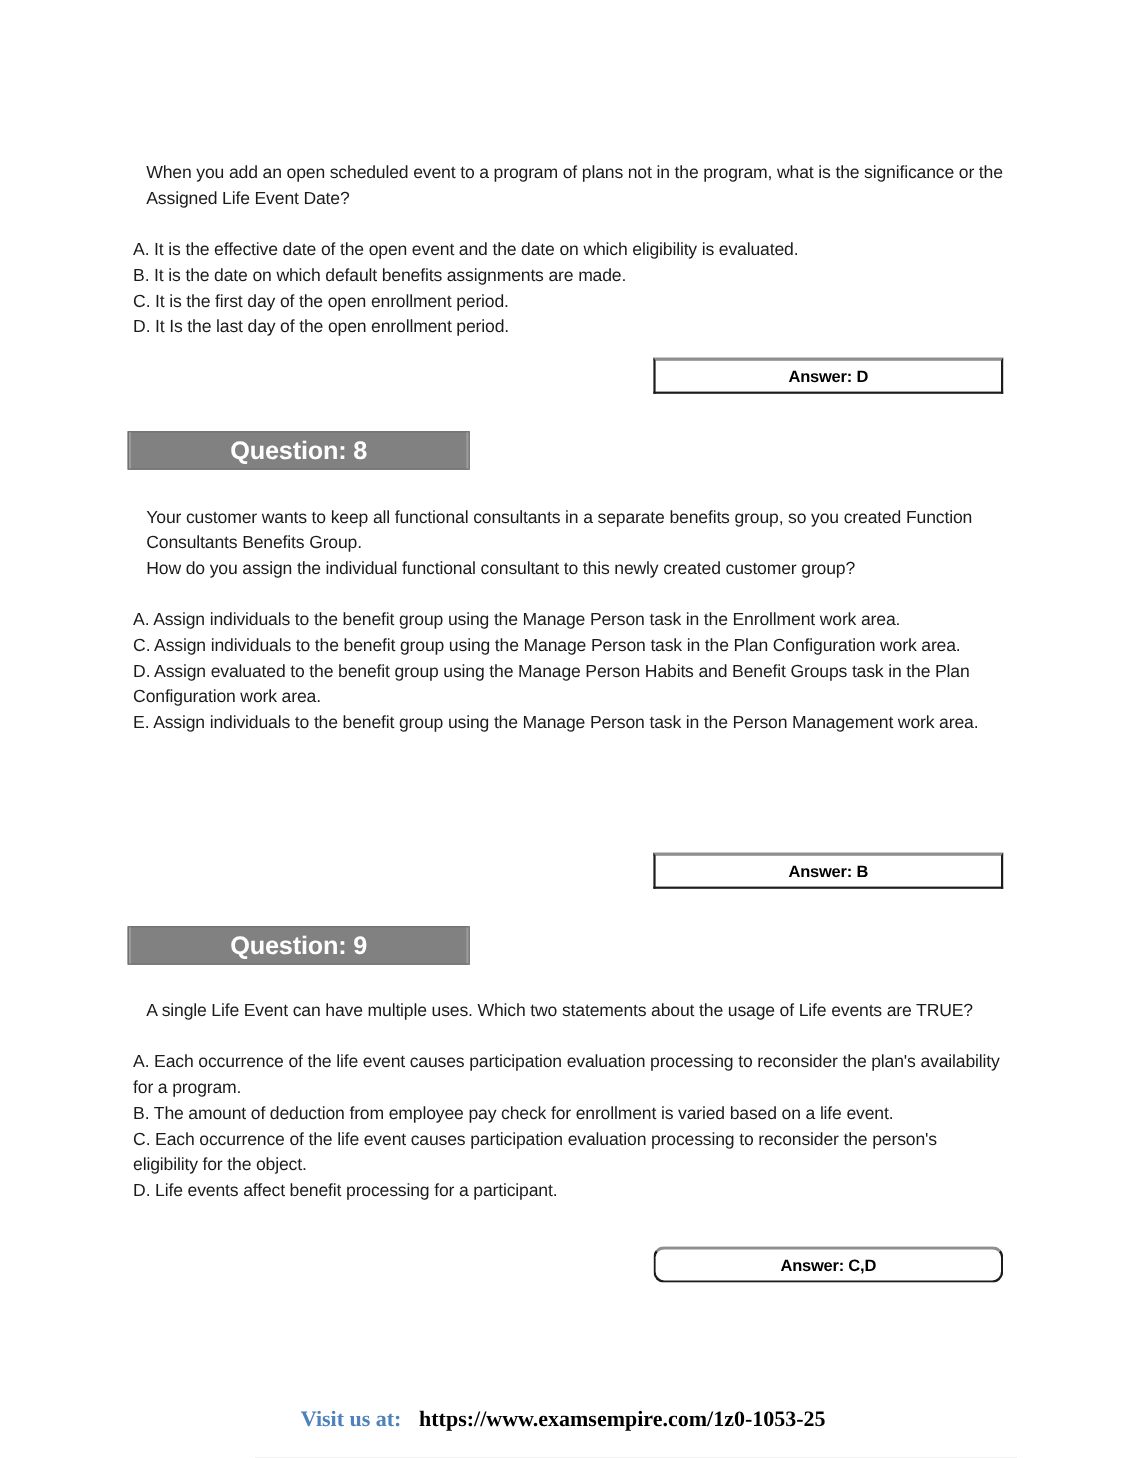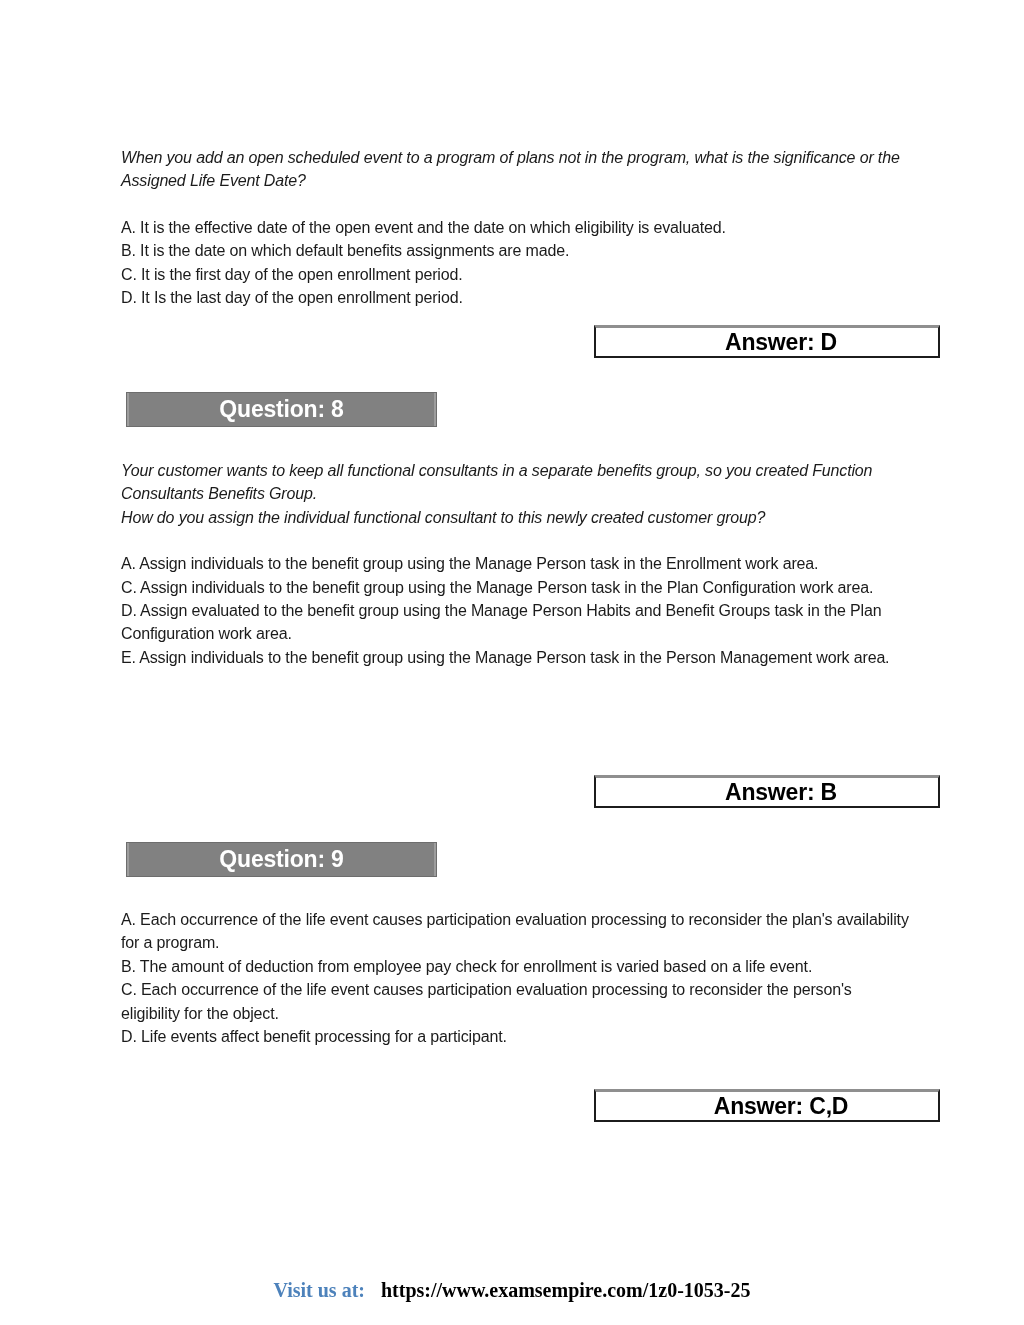--- a/index.html
+++ b/index.html
@@ -14,42 +14,41 @@
     overflow: hidden;
   }
   .textcol {
     position: absolute;
     left: 121px;
     width: 792px;
     font-size: 16px;
     line-height: 23.4px;
     letter-spacing: -0.15px;
   }
-  .textcol .body { margin: 0 0 23px 0; font-style: italic; }
+  .textcol .body { margin: 0 0 23px 12px; }
   .textcol p { margin: 0; }
   .answer-box {
     position: absolute;
     left: 594px;
     width: 314px;
     height: 28px;
     background: #ffffff;
     border: 2px solid #1c1c1c;
     border-top: 3px solid #8f8f8f;
     display: flex;
     align-items: center;
     justify-content: center;
     font-weight: bold;
-    font-size: 23px;
+    font-size: 15px;
     color: #000000;
     letter-spacing: -0.2px;
-    padding-left: 28px;
   }
   .q-banner {
     position: absolute;
-    left: 126px;
+    left: 116px;
     width: 309px;
     height: 33px;
     background: #818181;
     border: 1px solid #6d6d6d;
     box-shadow: inset 8px 0 0 -6px #9d9d9d, inset -8px 0 0 -6px #9d9d9d;
     display: flex;
     align-items: center;
     justify-content: center;
     color: #ffffff;
     font-weight: bold;
@@ -109,29 +108,32 @@
 
   <div class="answer-box" style="top: 775px;">
     <span>Answer: B</span>
   </div>
 
   <div class="q-banner" style="top: 842px;">
     <span>Question: 9</span>
   </div>
 
   <div class="textcol" style="top: 908px;">
+    <div class="body">
+      <p>A single Life Event can have multiple uses. Which two statements about the usage of Life events are TRUE?</p>
+    </div>
     <div>
       <p>A. Each occurrence of the life event causes participation evaluation processing to reconsider the plan's availability for a program.</p>
       <p>B. The amount of deduction from employee pay check for enrollment is varied based on a life event.</p>
       <p>C. Each occurrence of the life event causes participation evaluation processing to reconsider the person's eligibility for the object.</p>
       <p>D. Life events affect benefit processing for a participant.</p>
     </div>
   </div>
 
-  <div class="answer-box" style="top: 1089px;">
+  <div class="answer-box" style="top: 1133px; border-radius: 10px;">
     <span>Answer: C,D</span>
   </div>
 
   <div class="footer">
     <span class="visit">Visit us at:</span>
     <span> </span>
     <a class="url" href="#">https://www.examsempire.com/1z0-1053-25</a>
   </div>
 
 </div>

